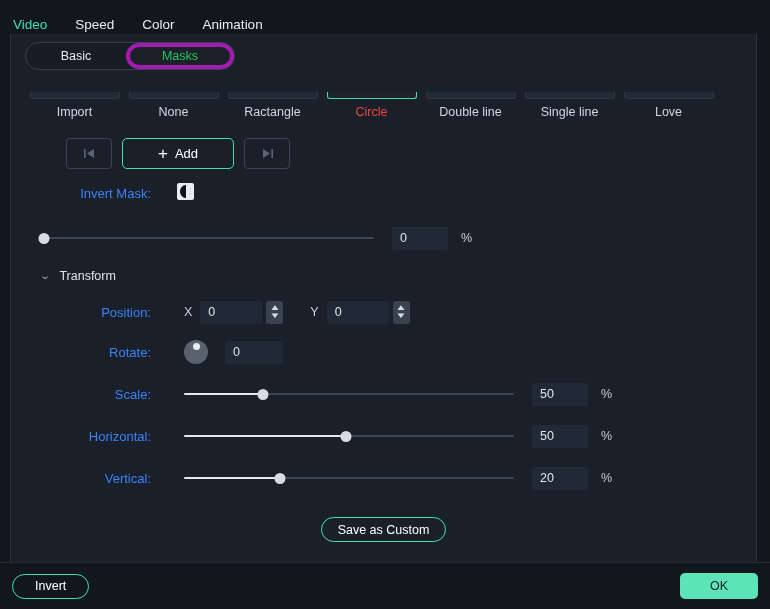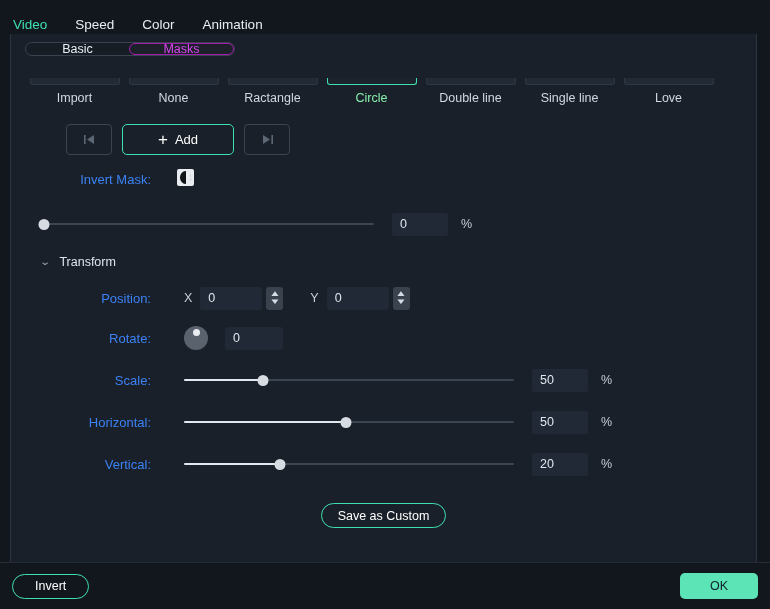--- a/index.html
+++ b/index.html
@@ -55,42 +55,42 @@
     border-right: 1px solid #2b3440;
     overflow: hidden;
   }
 
   
   .segwrap {
     padding: 8px 0 6px 14px;
   }
   .segment {
     width: 210px;
-    height: 14px;
+    height: 28px;
     border: 1px solid #39434f;
     border-radius: 14px;
     display: flex;
     align-items: center;
     background: #171d25;
     position: relative;
   }
   .seg {
     flex: 1;
     height: 100%;
     display: flex;
     align-items: center;
     justify-content: center;
     font-size: 12.5px;
     color: #e6edf3;
     border-radius: 14px;
     cursor: default;
   }
   .seg.active {
-    color: #d946ef;
-    border: 1px solid #a21caf;
+    color: #22c55e;
+    border: 4px solid #a21caf;
     background: #1b2029;
   }
 
   
   .maskstrip {
     display: flex;
     padding: 0 0 0 14px;
     height: 44px;
     align-items: flex-end;
     position: relative;
@@ -120,21 +120,21 @@
     border-left: 1.5px solid #3fe0ae;
     border-right: 1.5px solid #3fe0ae;
     background: #1c232d;
   }
   .masklabel {
     font-size: 12.5px;
     color: #cfd8e3;
     line-height: 16px;
     white-space: nowrap;
   }
-  .maskitem.selected .masklabel { color: #86efac; }
+  .maskitem.selected .masklabel { color: #ef4444; }
 
   
   .body { padding: 6px 0 0 0; }
 
   .btnrow {
     display: flex;
     align-items: center;
     gap: 10px;
     padding: 12px 0 0 55px;
   }

